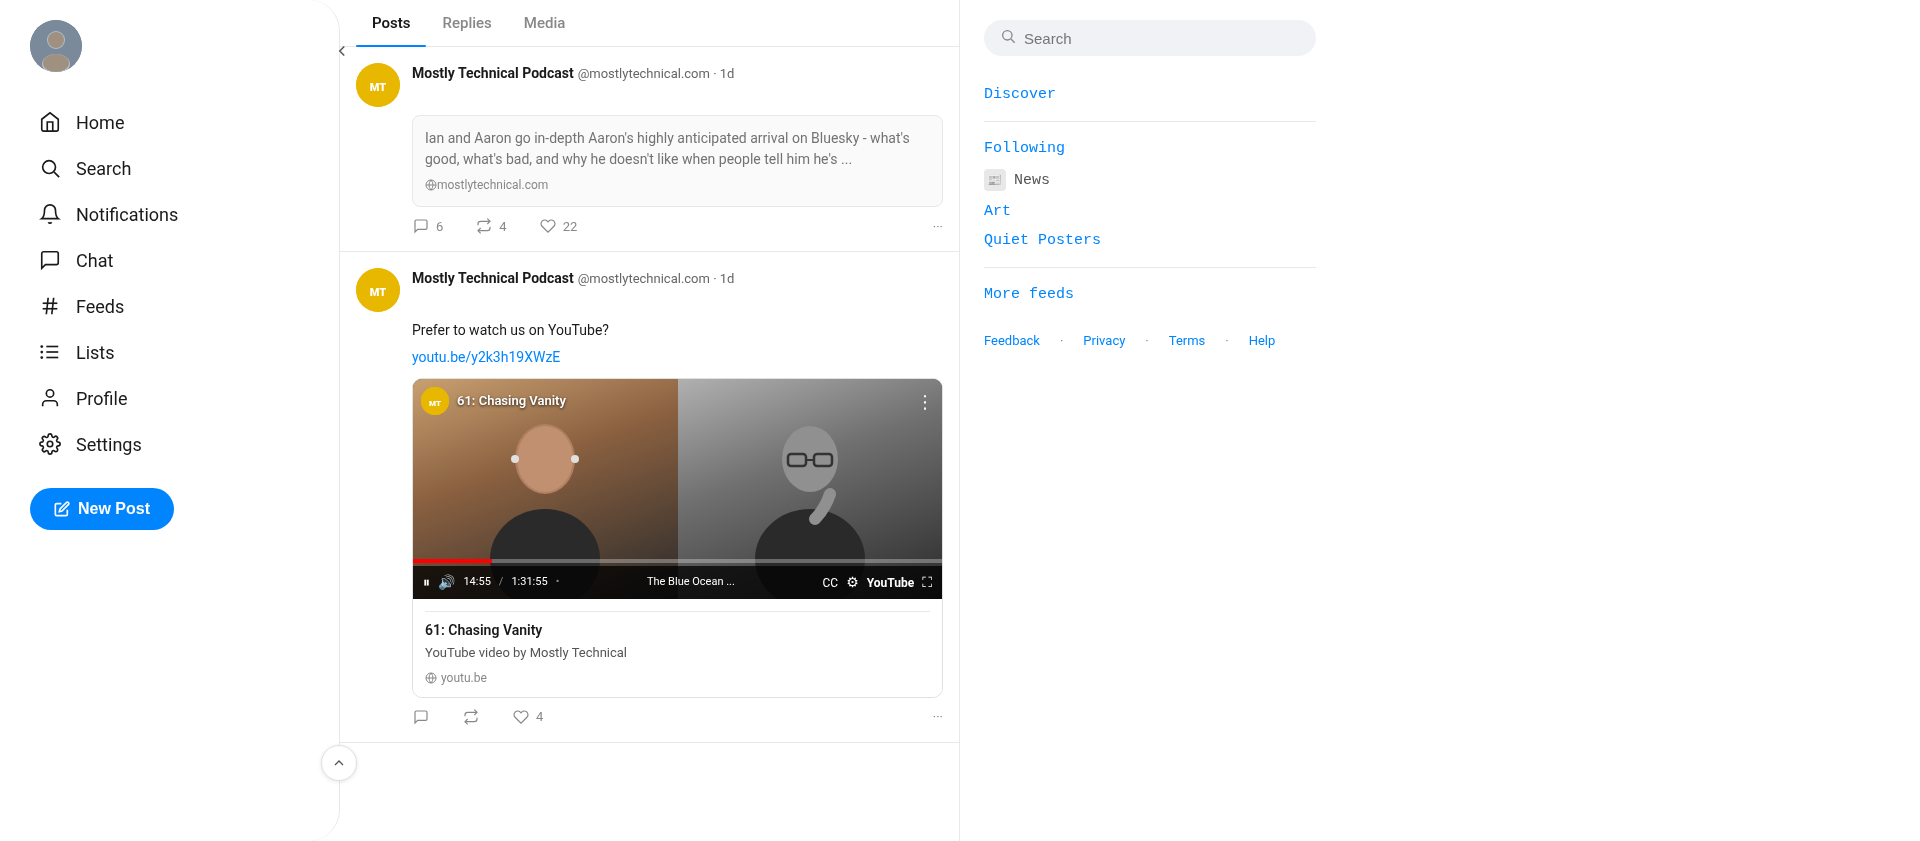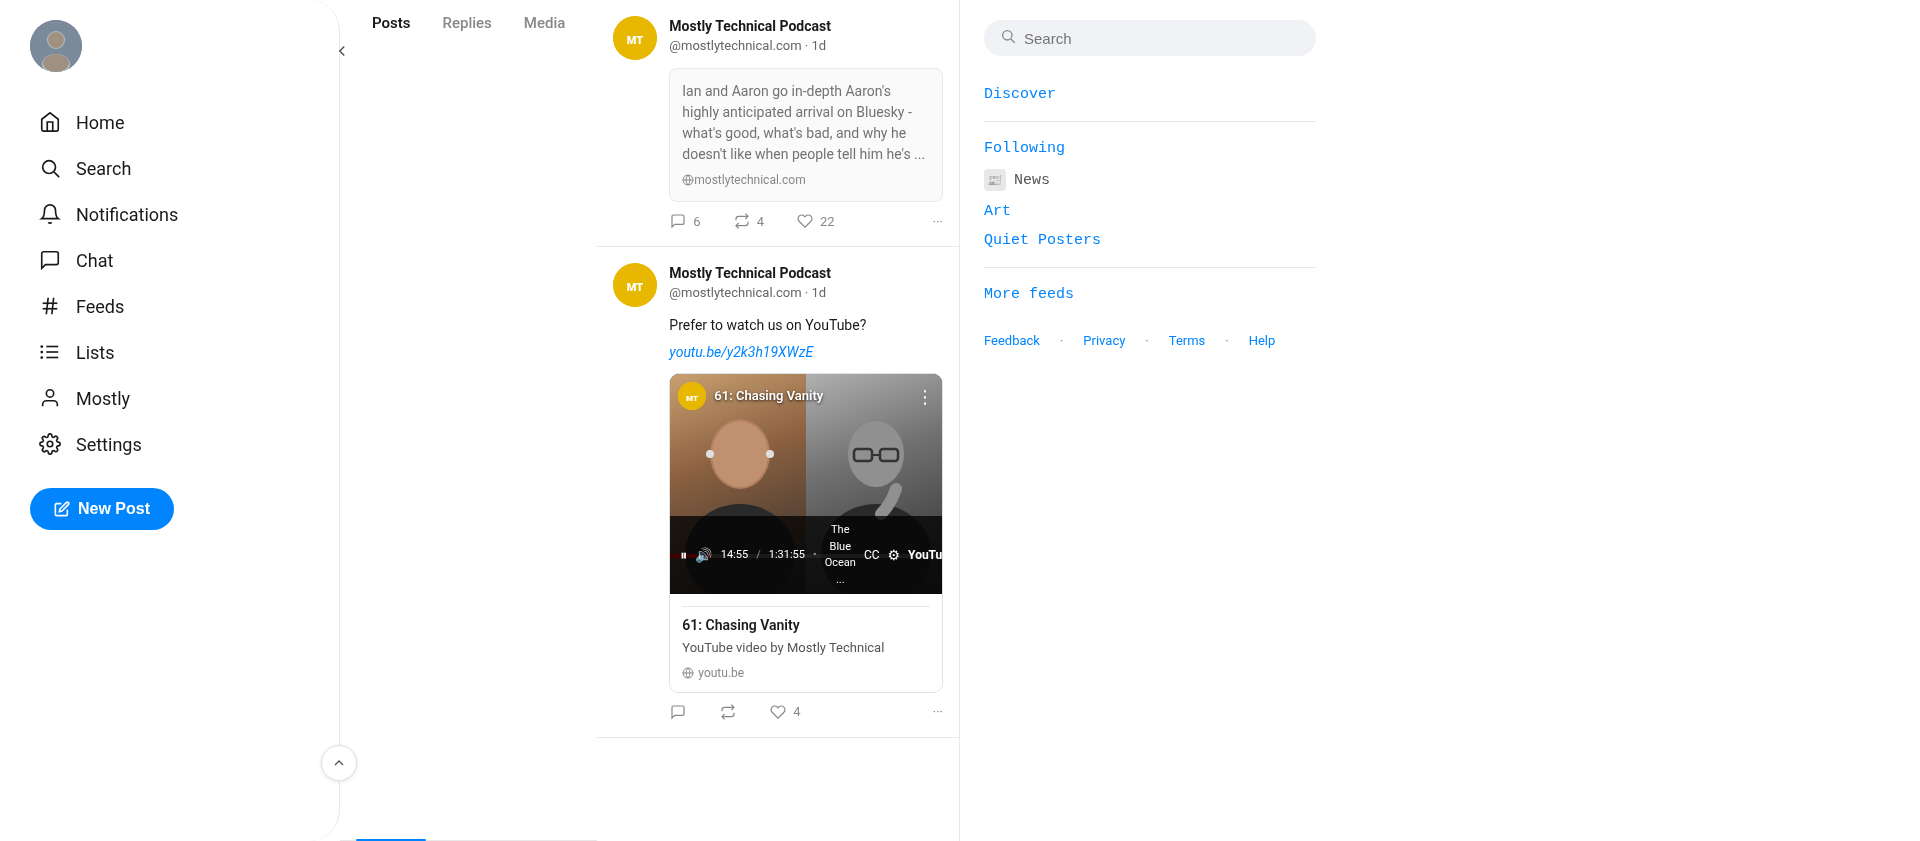--- a/index.html
+++ b/index.html
@@ -100,21 +100,21 @@
       font-size: 18px;
       color: #555;
     }
 
     
     .main-feed {
       flex: 1;
       max-width: 620px;
       border-right: 1px solid #e8e8e8;
       display: flex;
-      flex-direction: row;
+      flex-direction: column;
       overflow: hidden;
     }
     .feed-tabs {
       display: flex;
       border-bottom: 1px solid #e8e8e8;
       padding: 0 16px;
     }
     .feed-tab {
       padding: 14px 16px;
       font-size: 15px;
@@ -176,21 +176,20 @@
     .post-body {
       margin-left: 56px;
       font-size: 14px;
       line-height: 1.5;
       color: #1a1a1a;
     }
     .post-link {
       color: #0085ff;
       text-decoration: none;
       font-size: 14px;
-      font-style: italic;
     }
     .post-link-preview {
       border: 1px solid #e8e8e8;
       border-radius: 8px;
       padding: 12px;
       margin-top: 8px;
       background: #fafafa;
     }
     .post-link-preview-domain {
       color: #888;
@@ -518,21 +517,21 @@
     <span>Lists</span>
   </a>
 
   <a class="nav-item">
     <span class="nav-icon">
       <svg width="22" height="22" viewBox="0 0 24 24" fill="none" stroke="#1a1a1a" stroke-width="1.8">
         <path d="M20 21v-2a4 4 0 00-4-4H8a4 4 0 00-4 4v2"></path>
         <circle cx="12" cy="7" r="4"></circle>
       </svg>
     </span>
-    <span>Mostly</span>
+    <span>Profile</span>
   </a>
 
   <a class="nav-item">
     <span class="nav-icon">
       <svg width="22" height="22" viewBox="0 0 24 24" fill="none" stroke="#1a1a1a" stroke-width="1.8">
         <circle cx="12" cy="12" r="3"></circle>
         <path d="M19.4 15a1.65 1.65 0 00.33 1.82l.06.06a2 2 0 010 2.83 2 2 0 01-2.83 0l-.06-.06a1.65 1.65 0 00-1.82-.33 1.65 1.65 0 00-1 1.51V21a2 2 0 01-4 0v-.09A1.65 1.65 0 009 19.4a1.65 1.65 0 00-1.82.33l-.06.06a2 2 0 01-2.83-2.83l.06-.06A1.65 1.65 0 004.68 15a1.65 1.65 0 00-1.51-1H3a2 2 0 010-4h.09A1.65 1.65 0 004.6 9a1.65 1.65 0 00-.33-1.82l-.06-.06a2 2 0 012.83-2.83l.06.06A1.65 1.65 0 009 4.68a1.65 1.65 0 001-1.51V3a2 2 0 014 0v.09a1.65 1.65 0 001 1.51 1.65 1.65 0 001.82-.33l.06-.06a2 2 0 012.83 2.83l-.06.06A1.65 1.65 0 0019.4 9a1.65 1.65 0 001.51 1H21a2 2 0 010 4h-.09a1.65 1.65 0 00-1.51 1z"></path>
       </svg>
     </span>
     <span>Settings</span>

